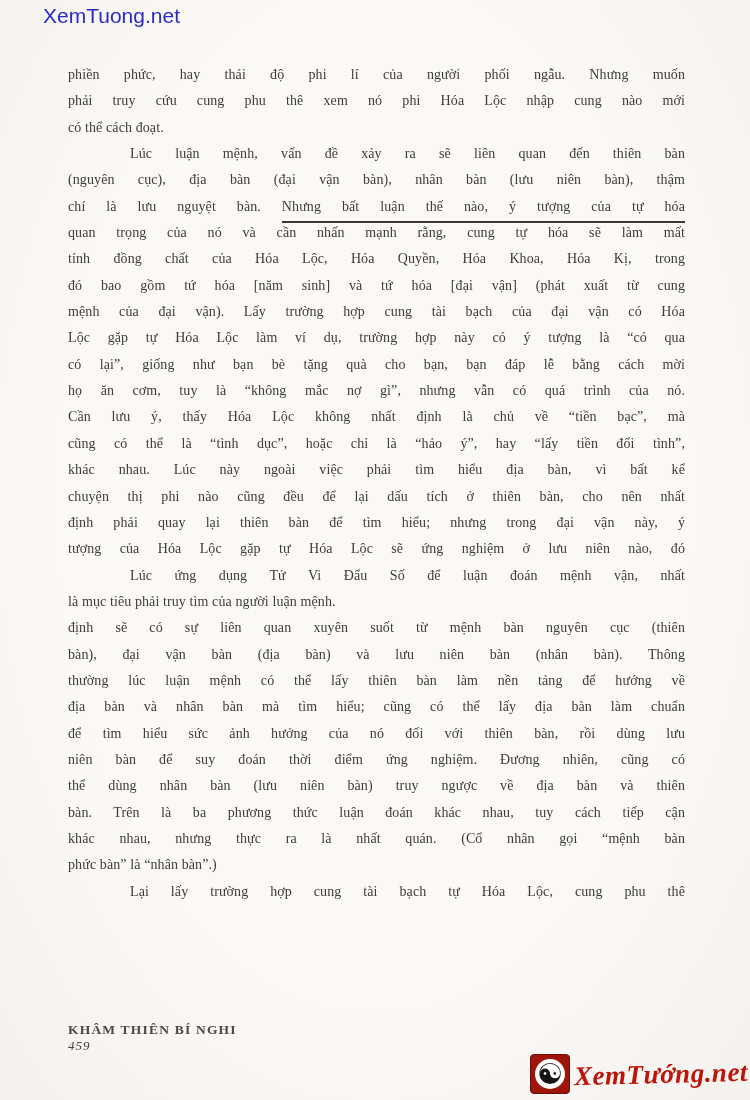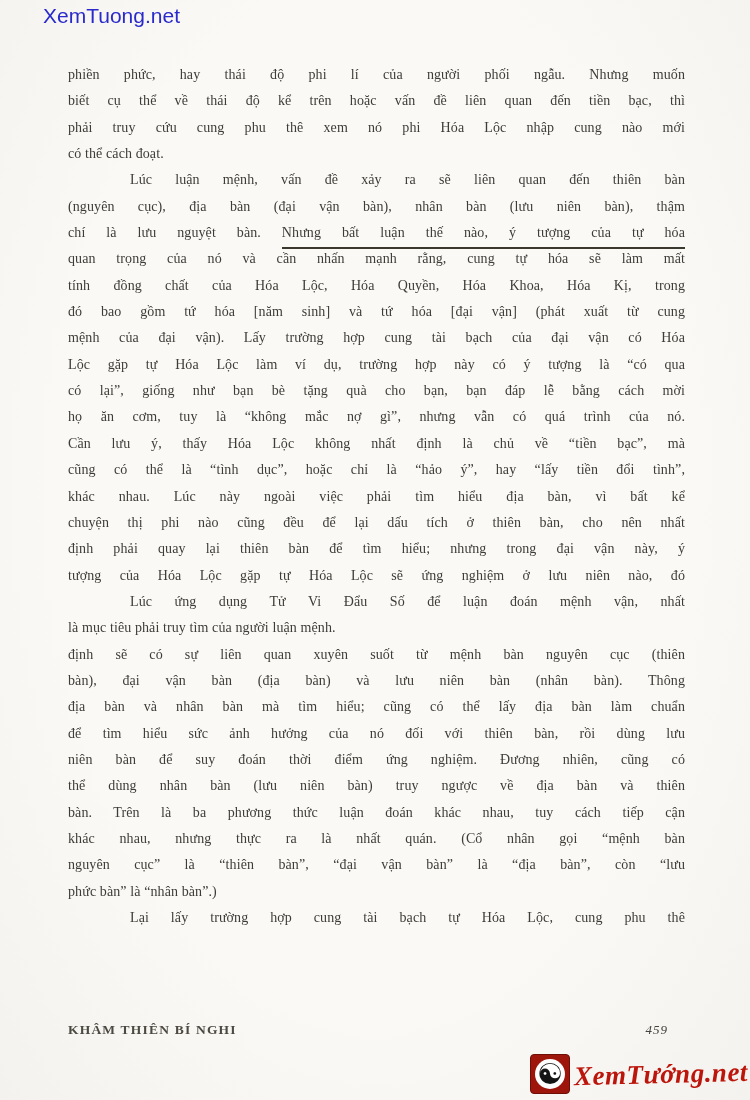--- a/index.html
+++ b/index.html
@@ -32,21 +32,21 @@
     white-space: nowrap;
   }
   .line.para-end { text-align-last: left; white-space: normal; }
   .line.indent { text-indent: 62px; }
   .hand-underline {
     border-bottom: 2.5px solid #3b382f;
     padding-bottom: 7px;
   }
   .footer {
     position: absolute; left: 68px; top: 1022px; width: 600px;
-    display: flex; justify-content: space-between; align-items: baseline;
+    display: flex; justify-content: space-between; align-items: baseline; flex-direction: column;
   }
   .running-title {
     font-size: 13.5px; font-weight: bold; letter-spacing: 1.2px;
     color: #4c4940;
   }
   .page-number {
     font-size: 13px; font-style: italic; color: #45433c;
     letter-spacing: 1px;
   }
   .site-logo {
@@ -75,21 +75,20 @@
 </style>
 </head>
 <body>
 
 <div class="page">
 
   <a class="watermark">XemTuong.net</a>
 
   <div class="body-text" id="body-text">
       <div class="line"><span>phiền phức, hay thái độ phi lí của người phối ngẫu. Nhưng muốn</span></div>
-      <div class="line"><span>biết cụ thể về thái độ kể trên hoặc vấn đề liên quan đến tiền bạc, thì</span></div>
       <div class="line"><span>phải truy cứu cung phu thê xem nó phi Hóa Lộc nhập cung nào mới</span></div>
       <div class="line para-end"><span>có thể cách đoạt.</span></div>
       <div class="line indent"><span>Lúc luận mệnh, vấn đề xảy ra sẽ liên quan đến thiên bàn</span></div>
       <div class="line"><span>(nguyên cục), địa bàn (đại vận bàn), nhân bàn (lưu niên bàn), thậm</span></div>
       <div class="line"><span>chí là lưu nguyệt bàn. </span><span class="hand-underline">Nhưng bất luận thế nào, ý tượng của tự hóa</span></div>
       <div class="line"><span>quan trọng của nó và cần nhấn mạnh rằng, cung tự hóa sẽ làm mất</span></div>
       <div class="line"><span>tính đồng chất của Hóa Lộc, Hóa Quyền, Hóa Khoa, Hóa Kị, trong</span></div>
       <div class="line"><span>đó bao gồm tứ hóa [năm sinh] và tứ hóa [đại vận] (phát xuất từ cung</span></div>
       <div class="line"><span>mệnh của đại vận). Lấy trường hợp cung tài bạch của đại vận có Hóa</span></div>
       <div class="line"><span>Lộc gặp tự Hóa Lộc làm ví dụ, trường hợp này có ý tượng là “có qua</span></div>
@@ -98,27 +97,27 @@
       <div class="line"><span>Cần lưu ý, thấy Hóa Lộc không nhất định là chủ về “tiền bạc”, mà</span></div>
       <div class="line"><span>cũng có thể là “tình dục”, hoặc chỉ là “hảo ý”, hay “lấy tiền đổi tình”,</span></div>
       <div class="line"><span>khác nhau. Lúc này ngoài việc phải tìm hiểu địa bàn, vì bất kể</span></div>
       <div class="line"><span>chuyện thị phi nào cũng đều để lại dấu tích ở thiên bàn, cho nên nhất</span></div>
       <div class="line"><span>định phải quay lại thiên bàn để tìm hiểu; nhưng trong đại vận này, ý</span></div>
       <div class="line"><span>tượng của Hóa Lộc gặp tự Hóa Lộc sẽ ứng nghiệm ở lưu niên nào, đó</span></div>
       <div class="line indent"><span>Lúc ứng dụng Tử Vi Đẩu Số để luận đoán mệnh vận, nhất</span></div>
       <div class="line para-end"><span>là mục tiêu phải truy tìm của người luận mệnh.</span></div>
       <div class="line"><span>định sẽ có sự liên quan xuyên suốt từ mệnh bàn nguyên cục (thiên</span></div>
       <div class="line"><span>bàn), đại vận bàn (địa bàn) và lưu niên bàn (nhân bàn). Thông</span></div>
+      <div class="line"><span>thường lúc luận mệnh có thể lấy thiên bàn làm nền tảng để hướng về</span></div>
       <div class="line"><span>địa bàn và nhân bàn mà tìm hiểu; cũng có thể lấy địa bàn làm chuẩn</span></div>
       <div class="line"><span>để tìm hiểu sức ảnh hưởng của nó đối với thiên bàn, rồi dùng lưu</span></div>
       <div class="line"><span>niên bàn để suy đoán thời điểm ứng nghiệm. Đương nhiên, cũng có</span></div>
       <div class="line"><span>thể dùng nhân bàn (lưu niên bàn) truy ngược về địa bàn và thiên</span></div>
       <div class="line"><span>bàn. Trên là ba phương thức luận đoán khác nhau, tuy cách tiếp cận</span></div>
       <div class="line"><span>khác nhau, nhưng thực ra là nhất quán. (Cổ nhân gọi “mệnh bàn</span></div>
-      <div class="line"><span>nguyên cục” là “thiên bàn”, “đại vận bàn” là “địa bàn”, còn “lưu</span></div>
       <div class="line para-end"><span>phức bàn” là “nhân bàn”.)</span></div>
       <div class="line indent"><span>Lại lấy trường hợp cung tài bạch tự Hóa Lộc, cung phu thê</span></div>
     </div>
 
   <div class="footer">
     <span class="running-title">KHÂM THIÊN BÍ NGHI</span>
     <span class="page-number">459</span>
   </div>
 
   <div class="site-logo">

